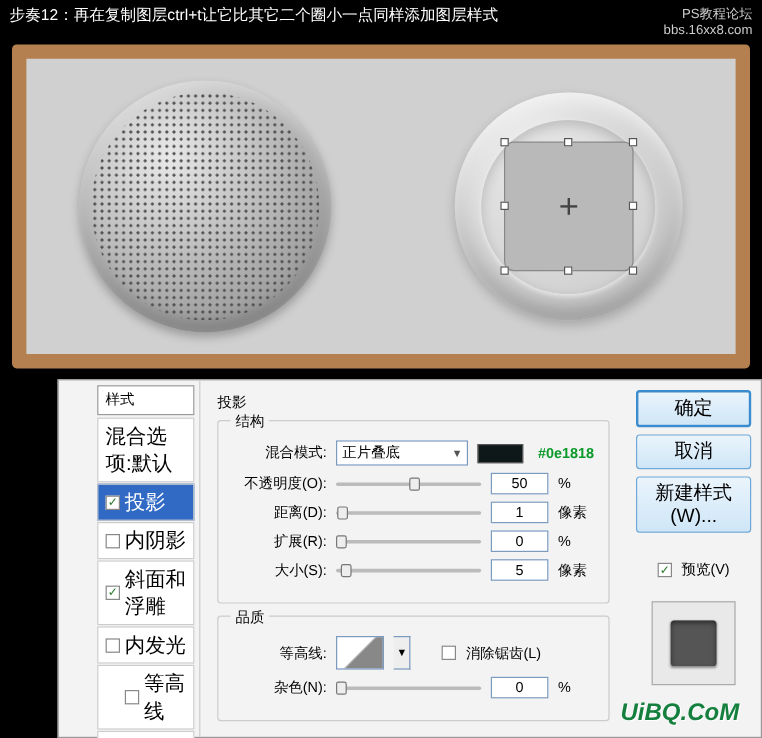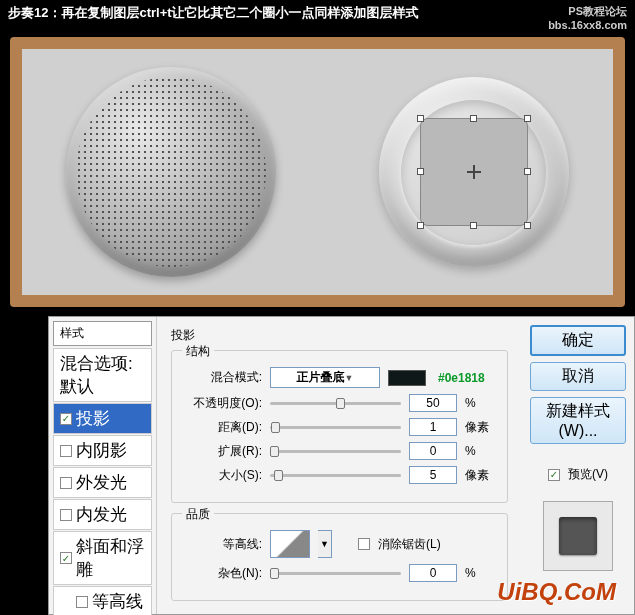--- a/index.html
+++ b/index.html
@@ -1,70 +1,70 @@
 <!DOCTYPE html>
 <html><head>
 <meta charset="utf-8">
 <style>
 * { margin: 0; padding: 0; box-sizing: border-box; }
 body { font-family: "Microsoft YaHei", SimSun, sans-serif; font-size: 12px; background: #000; width: 635px; height: 615px; position: relative; }
-.top-text { color: #fff; font-size: 13px; padding: 4px 8px; display: flex; justify-content: space-between; font-weight: bold; }
+.top-text { color: #fff; font-size: 13px; padding: 4px 8px; display: flex; justify-content: space-between; }
 .top-right { text-align: right; font-size: 11px; color: #ccc; }
 .canvas-area { margin: 2px 10px; }
 .wood-frame { border: 12px solid #b5804f; border-radius: 4px; background: #d0d0d0; padding: 18px; display: flex; gap: 50px; align-items: center; justify-content: space-around; }
 .speaker-circle { width: 210px; height: 210px; border-radius: 50%; background: radial-gradient(circle at 35% 30%, #e8e8e8, #aaa 60%, #888); box-shadow: inset 0 4px 12px rgba(255,255,255,.6), inset 0 -6px 14px rgba(0,0,0,.3), 0 4px 8px rgba(0,0,0,.25); position: relative; }
 .speaker-grid { position: absolute; inset: 10px; border-radius: 50%; background: repeating-conic-gradient(#999 0 2deg, #666 2deg 4deg); background-size: 6px 6px; background-image: radial-gradient(circle, #555 1px, transparent 1.5px); background-repeat: repeat; filter: contrast(1.1); }
 .dial-outer { width: 190px; height: 190px; border-radius: 50%; background: radial-gradient(circle at 35% 28%, #f2f2f2, #cfcfcf 55%, #b5b5b5); box-shadow: inset 0 6px 14px rgba(255,255,255,.8), inset 0 -8px 16px rgba(0,0,0,.25), 0 4px 10px rgba(0,0,0,.2); display: flex; align-items: center; justify-content: center; position: relative; }
 .dial-inner-ring { width: 145px; height: 145px; border-radius: 50%; background: radial-gradient(circle at 40% 35%, #ececec, #c8c8c8); box-shadow: inset 0 4px 10px rgba(0,0,0,.15), 0 2px 4px rgba(255,255,255,.6); display: flex; align-items: center; justify-content: center; }
 .dial-face { width: 108px; height: 108px; border-radius: 8px; background: #b9b9b9; border: 1px solid #888; position: relative; }
 .handle { position: absolute; width: 7px; height: 7px; background: #fff; border: 1px solid #555; }
 .h-tl { top: -4px; left: -4px; } .h-tr { top: -4px; right: -4px; }
 .h-bl { bottom: -4px; left: -4px; } .h-br { bottom: -4px; right: -4px; }
 .h-tm { top: -4px; left: 50%; margin-left: -4px; } .h-bm { bottom: -4px; left: 50%; margin-left: -4px; }
 .h-ml { left: -4px; top: 50%; margin-top: -4px; } .h-mr { right: -4px; top: 50%; margin-top: -4px; }
 .center-mark { position: absolute; top: 50%; left: 50%; width: 14px; height: 14px; margin: -7px 0 0 -7px; }
 .center-mark::before, .center-mark::after { content: ''; position: absolute; background: #444; }
 .center-mark::before { left: 6px; top: 0; width: 2px; height: 14px; }
 .center-mark::after { top: 6px; left: 0; height: 2px; width: 14px; }
 
 .dialog { position: absolute; left: 48px; top: 316px; right: 0; bottom: 0; background: #f3f3f3; border: 1px solid #999; display: flex; }
-.styles-col { width: 108px; border-right: 1px solid #ccc; padding: 4px; }
+.styles-col { width: 108px; border-right: 1px solid #ccc; padding: 4px; margin-left: 28px; }
 .styles-header { background: #fff; border: 1px solid #999; padding: 3px 6px; margin-bottom: 2px; }
 .style-row { padding: 3px 6px; border: 1px solid #ccc; background: #fff; margin-bottom: 1px; display: flex; align-items: center; gap: 4px; font-size: 17px; }
 .style-row.selected { background: #316ac5; color: #fff; }
 .style-row.indent { padding-left: 22px; }
 .chk { width: 12px; height: 12px; border: 1px solid #888; background: #fff; display: inline-flex; align-items: center; justify-content: center; font-size: 10px; color: #2a7a2a; flex-shrink: 0; }
 .chk.checked::after { content: '✓'; }
 
 .settings-col { flex: 1; padding: 10px 14px; position: relative; }
 .panel-title { font-size: 12px; margin-bottom: 6px; }
 .group { border: 1px solid #ccc; border-radius: 3px; padding: 10px 12px 12px; margin-bottom: 10px; position: relative; }
 .group-label { position: absolute; top: -8px; left: 10px; background: #f3f3f3; padding: 0 4px; font-size: 12px; }
 .row { display: flex; align-items: center; gap: 8px; margin: 6px 0; font-size: 12px; }
 .lbl { width: 78px; text-align: right; }
-.select { border: 1px solid #7a9ac0; background: #fff; padding: 1px 4px; width: 110px; display: flex; justify-content: center; align-items: center; font-weight: bold; }
+.select { border: 1px solid #7a9ac0; background: #fff; padding: 1px 4px; width: 110px; display: flex; justify-content: space-between; align-items: center; }
 .arrow-down { font-size: 9px; color: #555; }
 .swatch { width: 38px; height: 16px; background: #0e1818; border: 1px solid #555; }
 .hexnote { color: #0a9a2a; font-weight: bold; margin-left: 4px; }
 .slider { flex: 1; max-width: 150px; height: 3px; background: #bbb; position: relative; border-radius: 2px; }
 .thumb { position: absolute; top: -4px; width: 9px; height: 11px; background: #eee; border: 1px solid #777; border-radius: 2px; }
 .numbox { width: 48px; border: 1px solid #7a9ac0; background: #fff; padding: 1px 4px; text-align: center; }
 .unit { width: 30px; }
 .angle-dial { width: 34px; height: 34px; border: 1px solid #888; border-radius: 50%; background: #fff; position: relative; margin: 0 4px; }
 .angle-hand { position: absolute; left: 50%; top: 50%; width: 14px; height: 1px; background: #333; transform-origin: left center; transform: rotate(-120deg); }
 .angle-dot { position: absolute; left: 50%; top: 50%; width: 3px; height: 3px; background: #333; border-radius: 50%; margin: -1.5px 0 0 -1.5px; }
 .contour-box { width: 40px; height: 28px; border: 1px solid #7a9ac0; background: linear-gradient(135deg, #fff 48%, #888 52%); display: inline-flex; }
 .contour-arrow { width: 14px; height: 28px; border: 1px solid #7a9ac0; border-left: none; background: #eee; display: inline-flex; align-items: center; justify-content: center; font-size: 9px; }
 
 .right-col { width: 112px; padding: 8px 10px; display: flex; flex-direction: column; gap: 6px; align-items: center; }
 .btn { width: 96px; padding: 3px 0; border: 1px solid #6fa8d8; border-radius: 3px; background: linear-gradient(#eaf4fc, #cfe6f7); text-align: center; font-size: 16px; }
 .btn.primary { border: 2px solid #3a8ccf; }
 .preview-box { width: 70px; height: 70px; border: 1px solid #aaa; background: #e9e9e9; display: flex; align-items: center; justify-content: center; margin-top: 6px; }
 .preview-inner { width: 38px; height: 38px; background: #555; border-radius: 3px; box-shadow: inset 0 2px 4px rgba(0,0,0,.5), 0 1px 2px rgba(0,0,0,.4); }
-.watermark { position: absolute; right: 18px; bottom: 8px; font-size: 24px; font-weight: bold; font-style: italic; color: #c2410c; text-shadow: 1px 1px 0 #fff; }
+.watermark { position: absolute; right: 18px; bottom: 8px; font-size: 20px; font-weight: bold; font-style: italic; color: #15803d; text-shadow: 1px 1px 0 #fff; }
 </style>
 </head>
 <body>
 
 <div class="top-text">
   <span>步奏12：再在复制图层ctrl+t让它比其它二个圈小一点同样添加图层样式</span>
   <span class="top-right">
     <span>PS教程论坛</span><br><span>bbs.16xx8.com</span>
   </span>
 </div>
@@ -99,30 +99,26 @@
     <div id="styles-list">
         <div class="style-row selected">
           <span class="chk checked"></span>
           <span>投影</span>
         </div>
         <div class="style-row">
           <span class="chk"></span>
           <span>内阴影</span>
         </div>
         <div class="style-row">
-          <span class="chk"></span>
-          <span>外发光</span>
-        </div>
-        <div class="style-row">
-          <span class="chk"></span>
-          <span>内发光</span>
-        </div>
-        <div class="style-row">
           <span class="chk checked"></span>
           <span>斜面和浮雕</span>
+        </div>
+        <div class="style-row">
+          <span class="chk"></span>
+          <span>内发光</span>
         </div>
         <div class="style-row indent">
           <span class="chk"></span>
           <span>等高线</span>
         </div>
         <div class="style-row indent">
           <span class="chk"></span>
           <span>纹理</span>
         </div>
         <div class="style-row">

